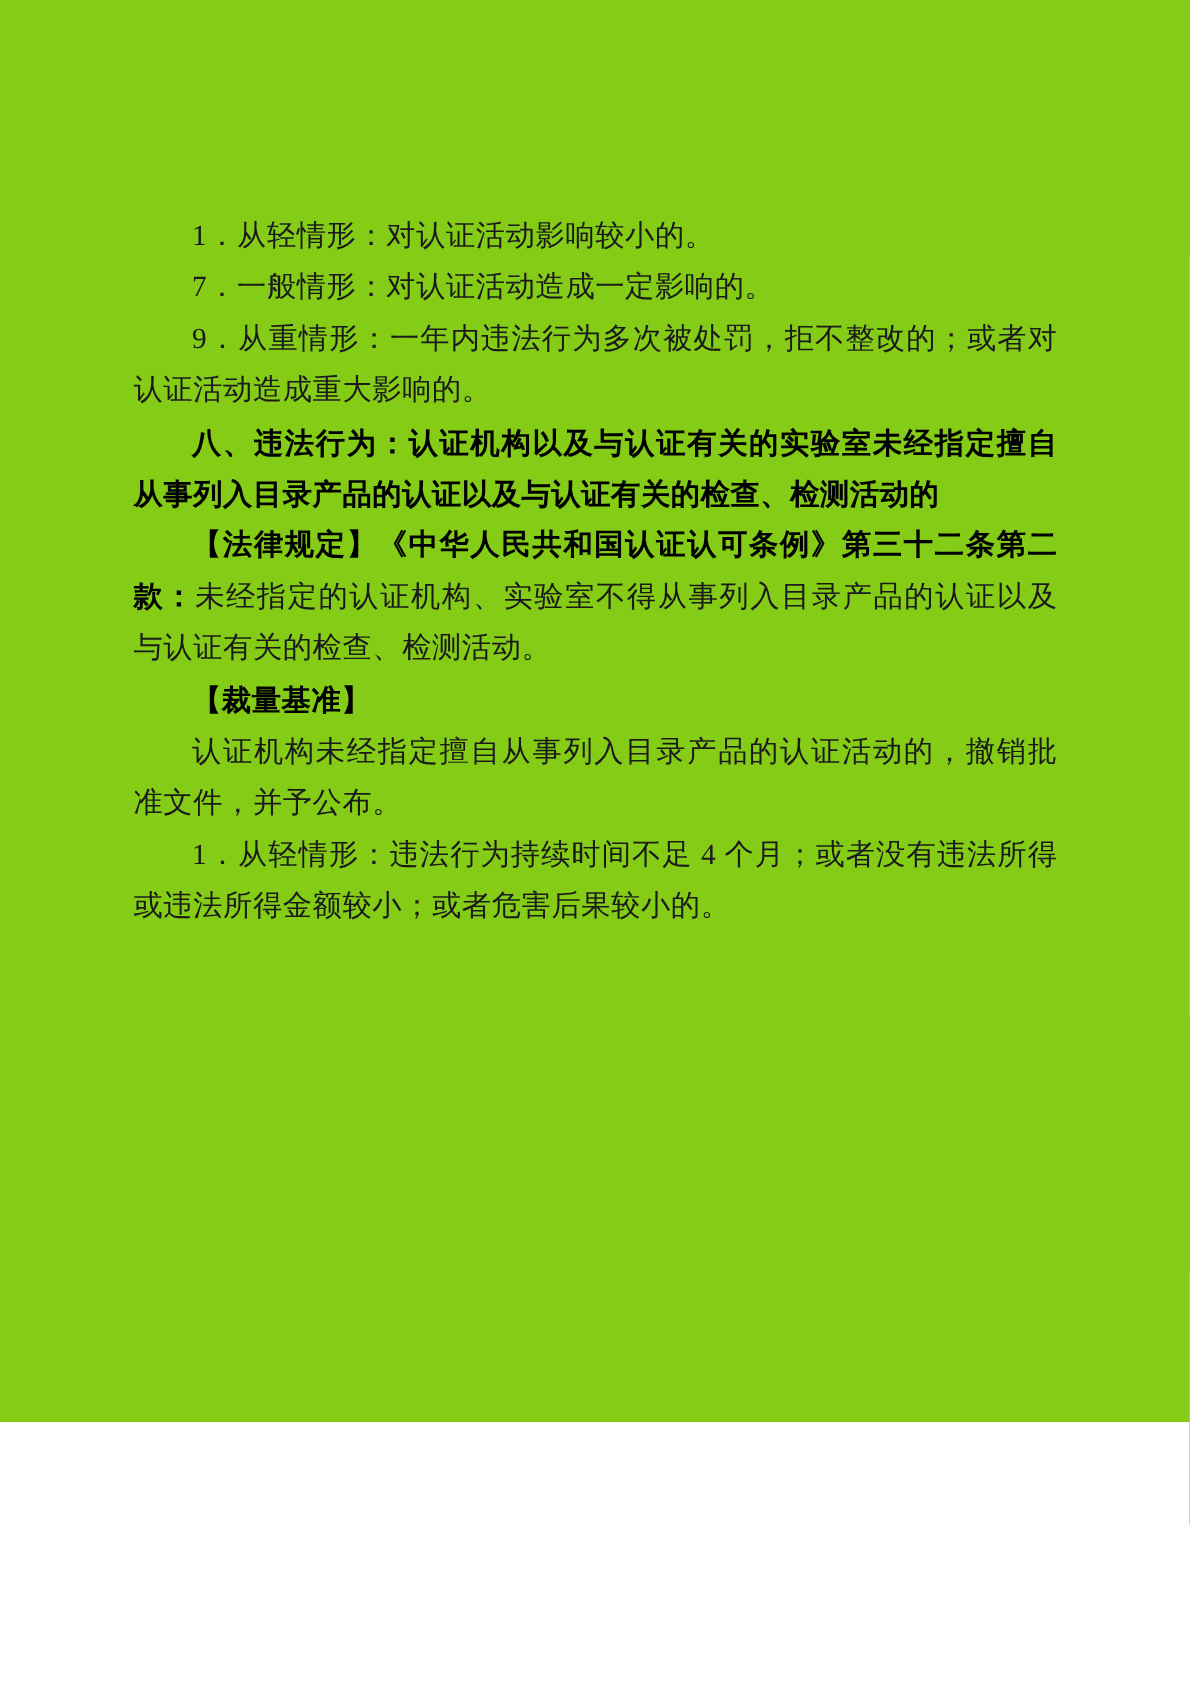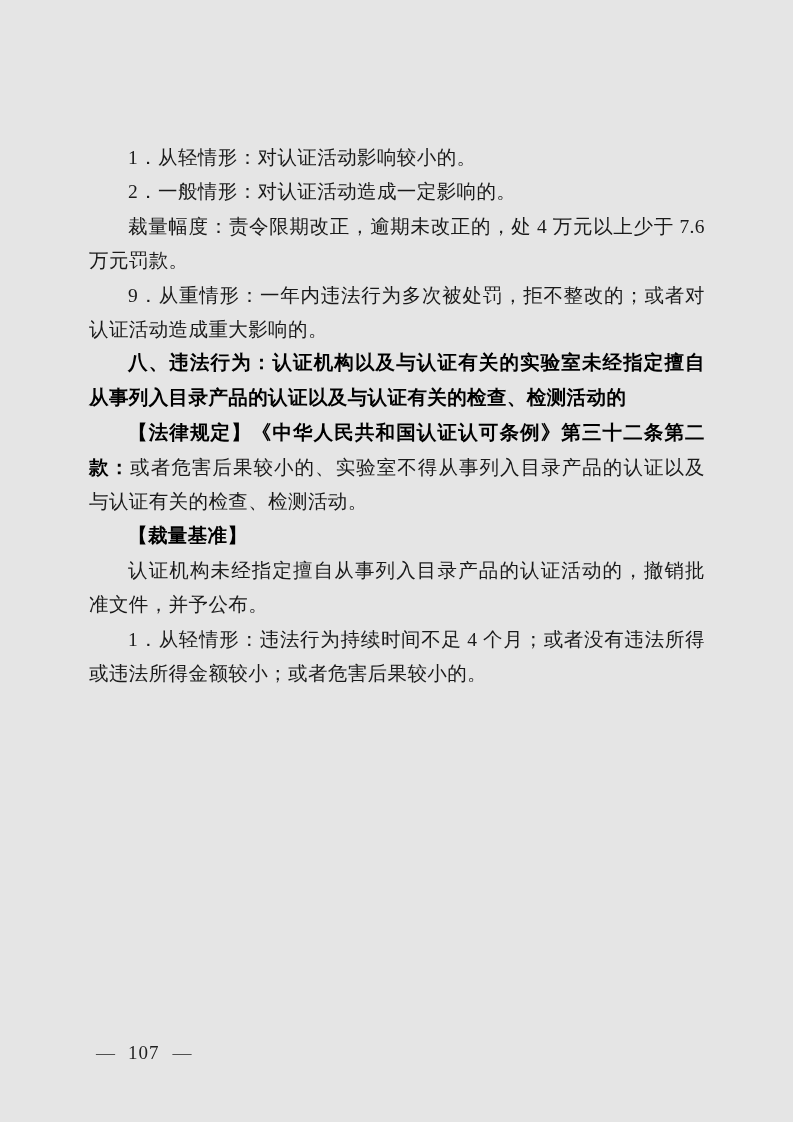--- a/index.html
+++ b/index.html
@@ -3,43 +3,43 @@
 <meta charset="utf-8">
 <style>
   html, body { margin: 0; padding: 0; }
   body {
     width: 793px; height: 1122px;
     background: #ffffff;
     font-family: "Liberation Serif", "DejaVu Serif", serif;
   }
   .page {
     position: relative;
-    width: 793px; height: 1122px;
-    background: #e5e5e5;
+    width: 793px; height: 948px;
+    background: #84cc16;
     overflow: hidden;
   }
   .content {
     position: absolute;
     left: 89px; top: 141px;
     width: 616px;
   }
   p.doc-par {
     margin: 0;
     font-size: 19.5px;
     line-height: 34.4px;
     color: #1a1a1a;
     text-align: justify;
     text-indent: 2em;
     letter-spacing: 0.4px;
     font-family: "Liberation Serif", "DejaVu Serif", serif;
   }
   p.heading-sans {
     font-weight: 700;
     color: #000000;
-    font-family: Liberation Mono, monospace;
+    font-family: Liberation Sans, sans-serif;
   }
   .seg-bold {
     font-weight: 700;
     color: #000000;
   }
   .footer {
     position: absolute;
     left: 96px; top: 1038px;
     display: flex;
     align-items: center;
@@ -52,25 +52,24 @@
   .footer .dash { color: #4a4a4a; }
   .footer .num  { color: #1f1f1f; letter-spacing: 1px; }
 </style>
 </head>
 <body>
 
 <div class="page">
 
   <div class="content" id="doc-content">
       <p class="doc-par"><span>1．从轻情形：对认证活动影响较小的。</span></p>
-      <p class="doc-par"><span>2．一般情形：对认证活动造成一定影响的。</span></p>
-      <p class="doc-par"><span>裁量幅度：责令限期改正，逾期未改正的，处 4 万元以上少于 7.6 万元罚款。</span></p>
+      <p class="doc-par"><span>7．一般情形：对认证活动造成一定影响的。</span></p>
       <p class="doc-par"><span>9．从重情形：一年内违法行为多次被处罚，拒不整改的；或者对认证活动造成重大影响的。</span></p>
       <p class="doc-par heading-sans"><span class="seg-bold">八、违法行为：认证机构以及与认证有关的实验室未经指定擅自从事列入目录产品的认证以及与认证有关的检查、检测活动的</span></p>
-      <p class="doc-par"><span class="seg-bold">【法律规定】《中华人民共和国认证认可条例》第三十二条第二款：</span><span>或者危害后果较小的、实验室不得从事列入目录产品的认证以及与认证有关的检查、检测活动。</span></p>
+      <p class="doc-par"><span class="seg-bold">【法律规定】《中华人民共和国认证认可条例》第三十二条第二款：</span><span>未经指定的认证机构、实验室不得从事列入目录产品的认证以及与认证有关的检查、检测活动。</span></p>
       <p class="doc-par"><span class="seg-bold">【裁量基准】</span></p>
       <p class="doc-par"><span>认证机构未经指定擅自从事列入目录产品的认证活动的，撤销批准文件，并予公布。</span></p>
       <p class="doc-par"><span>1．从轻情形：违法行为持续时间不足 4 个月；或者没有违法所得或违法所得金额较小；或者危害后果较小的。</span></p>
     </div>
 
   <div class="footer">
     <span class="dash">—</span>
     <span class="num">107</span>
     <span class="dash">—</span>
   </div>

